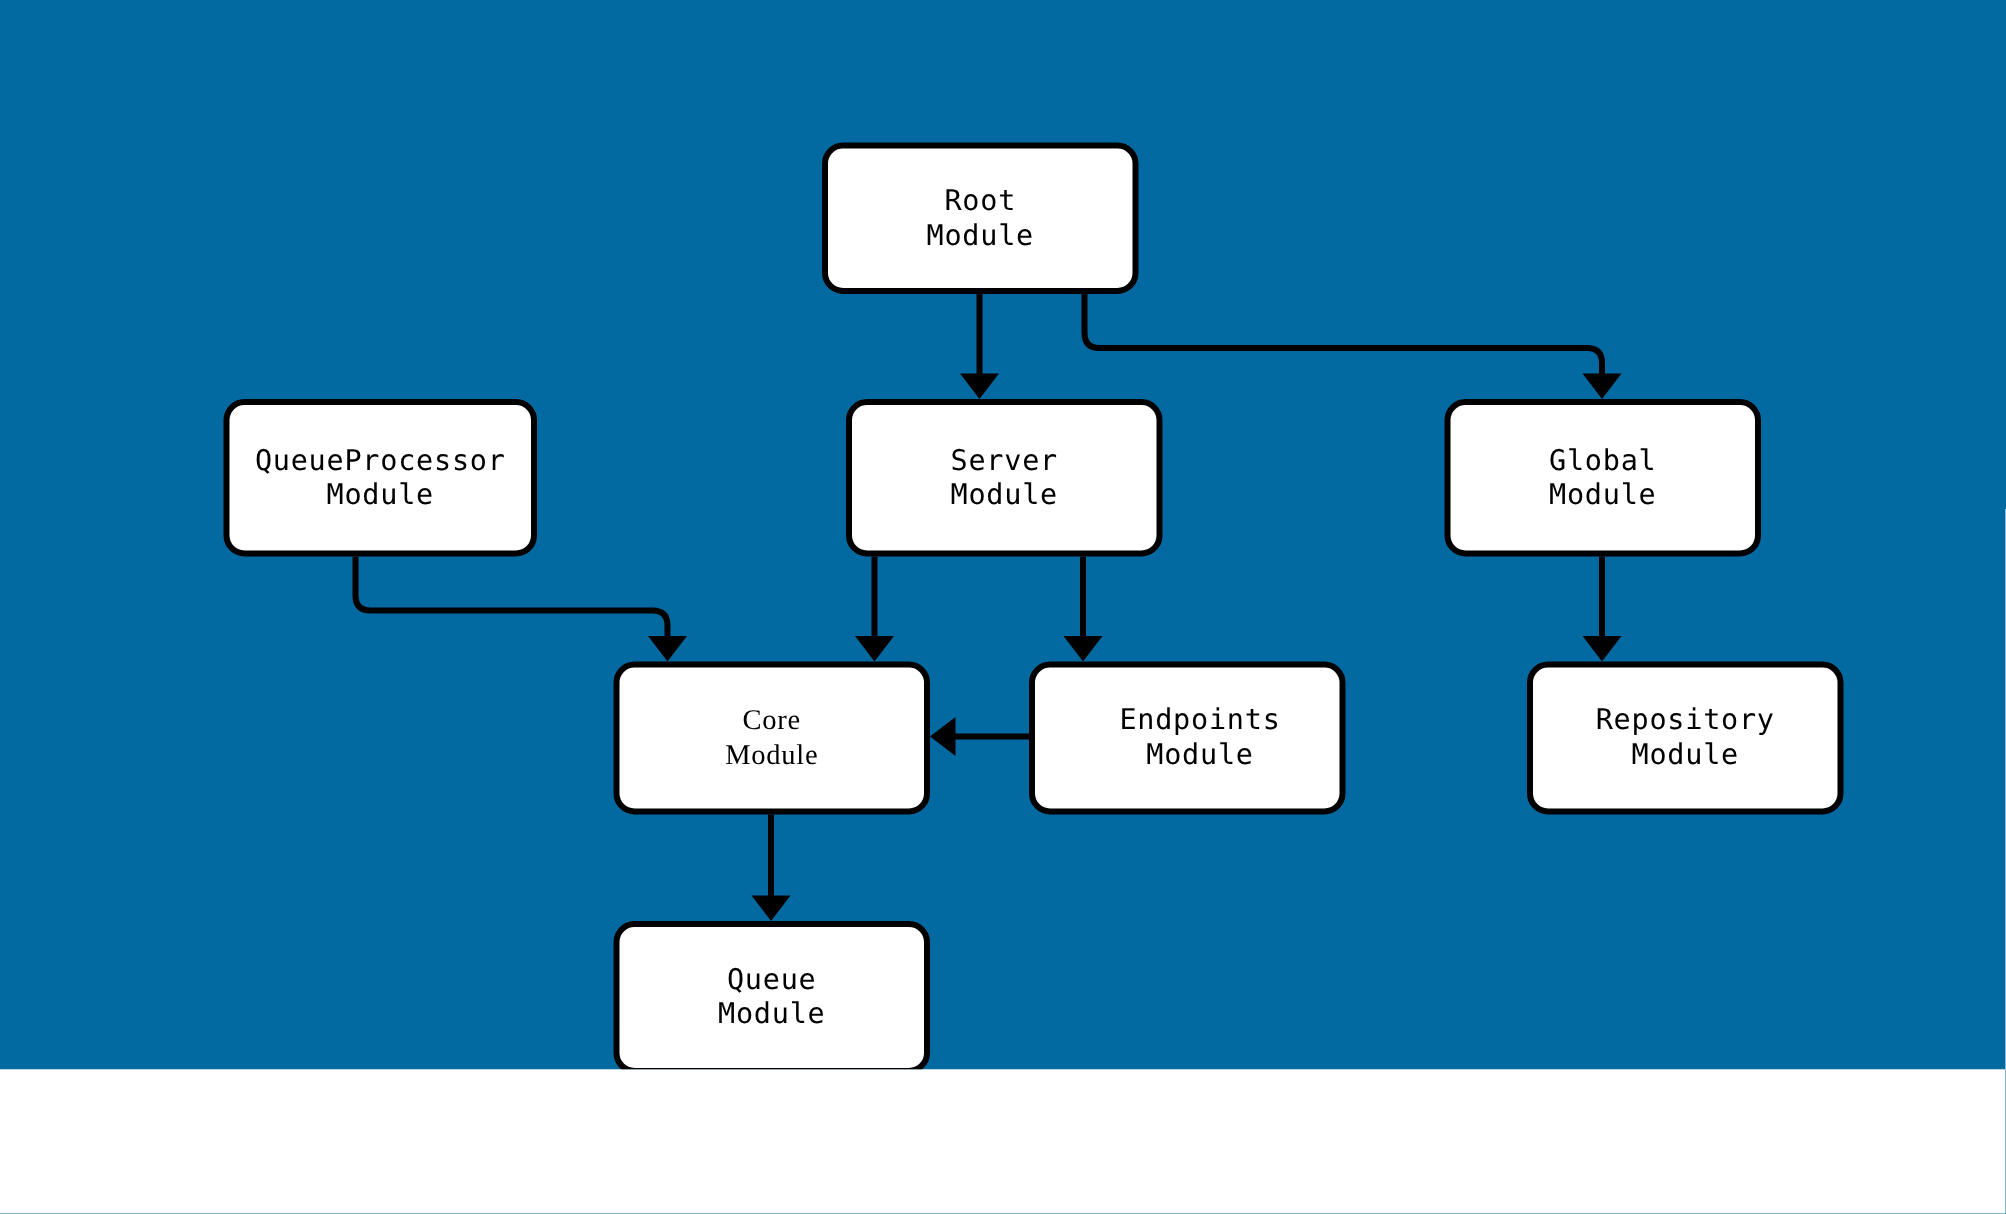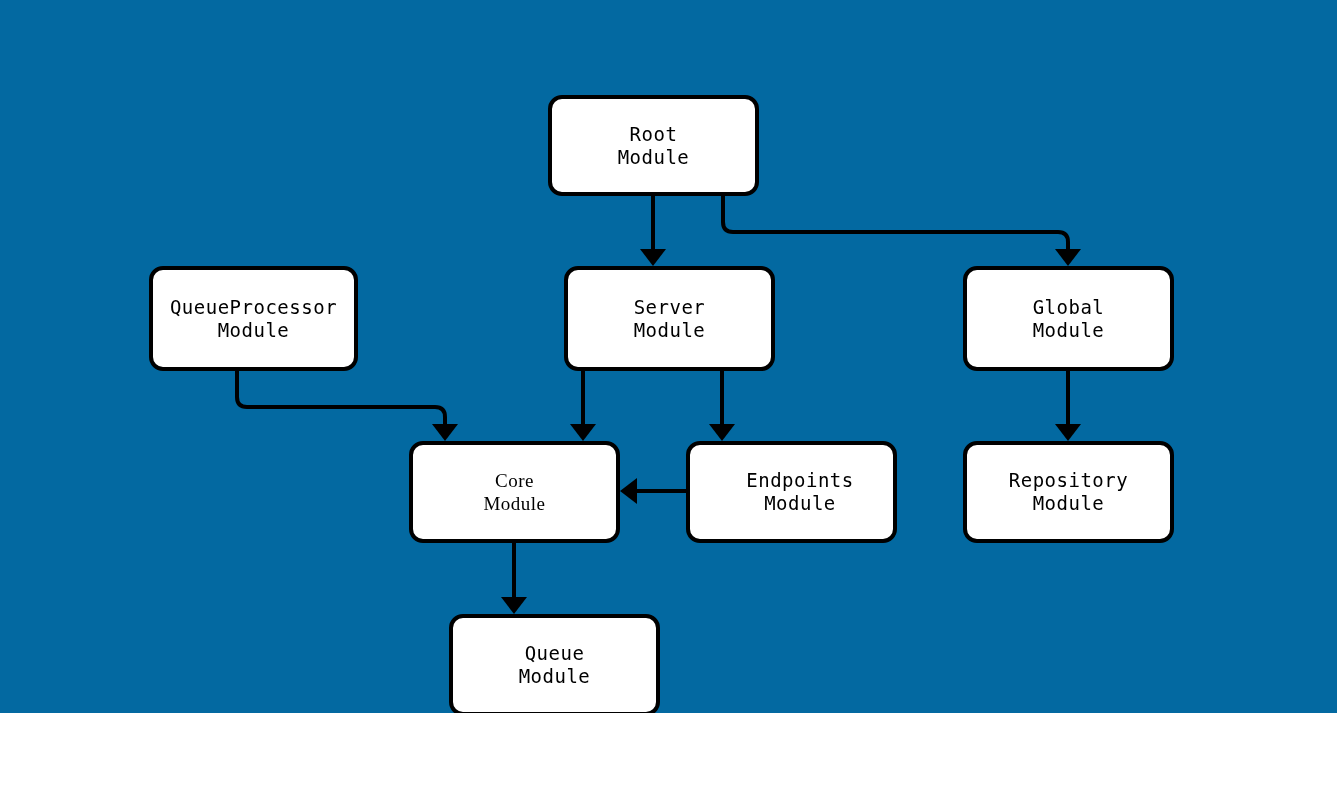--- a/index.html
+++ b/index.html
@@ -101,23 +101,23 @@
         <div class="node-label">Module</div>
       </div>
       <div class="node" style="left: 409px; top: 441px; width: 211px; height: 102px; border-color: rgb(0, 0, 0); background: rgb(255, 255, 255); font-family: Liberation Serif, serif;">
         <div class="node-label">Core</div>
         <div class="node-label">Module</div>
       </div>
       <div class="node" style="left: 686px; top: 441px; width: 211px; height: 102px; border-color: rgb(0, 0, 0); background: rgb(255, 255, 255); padding-left: 17px;">
         <div class="node-label">Endpoints</div>
         <div class="node-label">Module</div>
       </div>
-      <div class="node" style="left: 963px; top: 441px; width: 211px; height: 102px; border-color: rgb(0, 0, 0); background: rgb(255, 255, 255);">
+      <div class="node" style="left: 1018px; top: 441px; width: 211px; height: 102px; border-color: rgb(0, 0, 0); background: rgb(255, 255, 255);">
         <div class="node-label">Repository</div>
         <div class="node-label">Module</div>
       </div>
-      <div class="node" style="left: 409px; top: 614px; width: 211px; height: 102px; border-color: rgb(0, 0, 0); background: rgb(255, 255, 255); margin-left: 40px;">
+      <div class="node" style="left: 409px; top: 614px; width: 211px; height: 102px; border-color: rgb(0, 0, 0); background: rgb(255, 255, 255);">
         <div class="node-label">Queue</div>
         <div class="node-label">Module</div>
       </div>
     </div>
 
 </div>
 
 </body></html>

